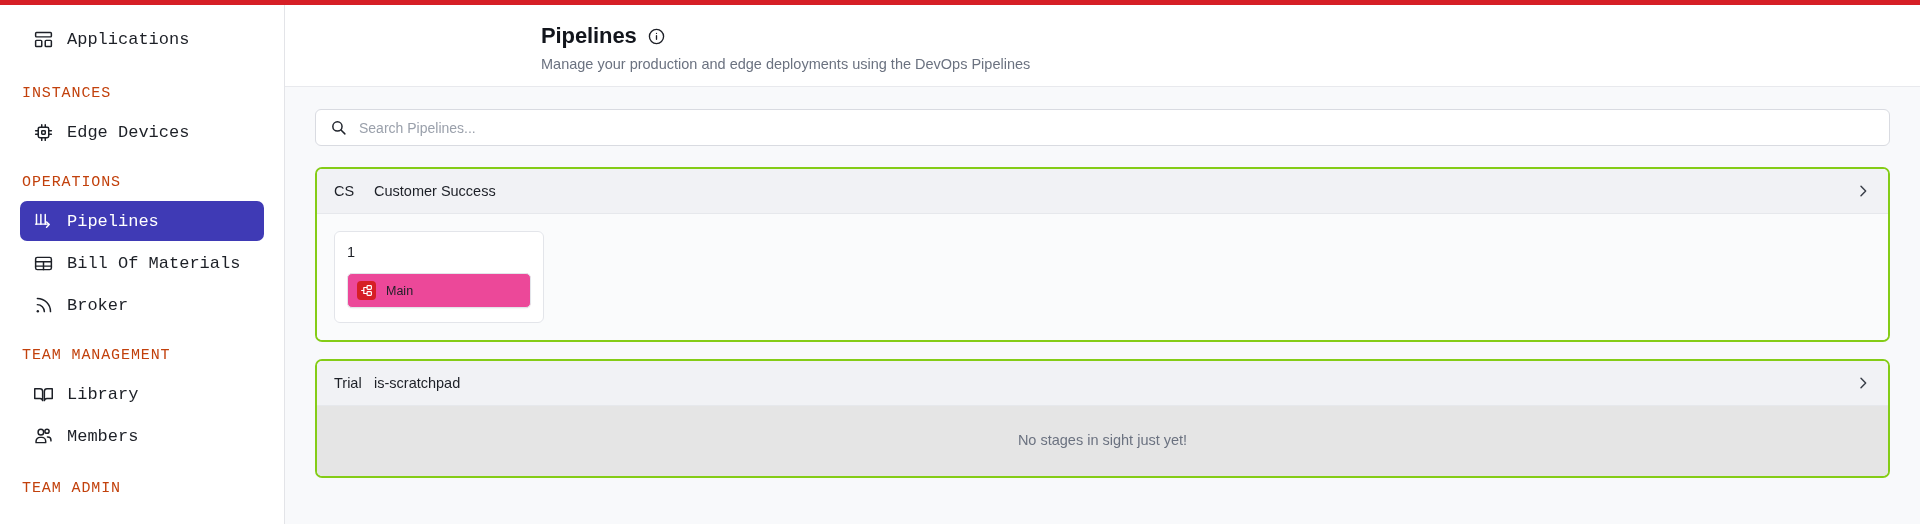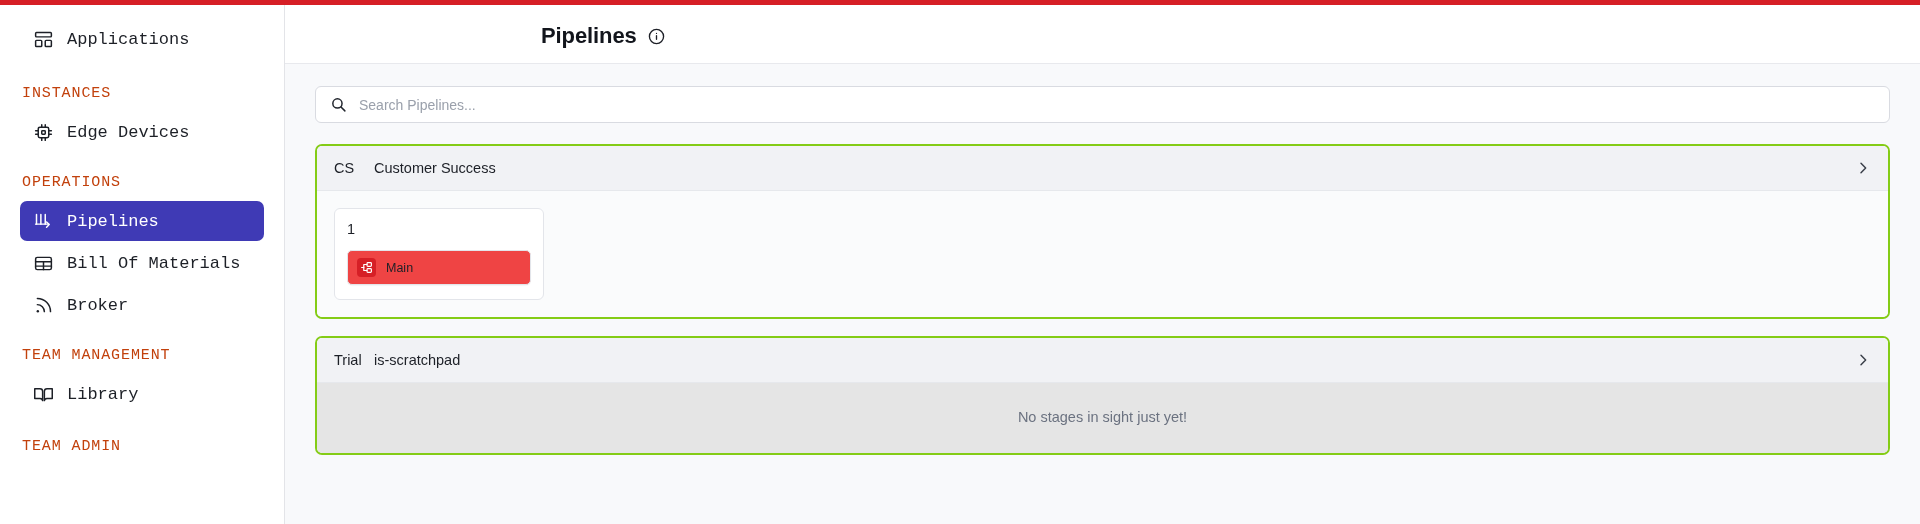--- a/index.html
+++ b/index.html
@@ -92,21 +92,21 @@
 
   .stage-card {
     width: 210px; background: #ffffff;
     border: 1px solid #e3e5ea; border-radius: 6px;
     padding: 12px 12px 14px 12px;
   }
   .stage-num { font-size: 14.5px; color: #1d2027; margin-bottom: 13px; }
   .node {
     display: flex; align-items: center; gap: 10px;
     border: 1px solid #e3e5ea; border-radius: 5px;
-    background: #ef4444; padding: 7px 9px;
+    background: #ec4899; padding: 7px 9px;
     box-shadow: 0 1px 1px rgba(16,22,38,0.04);
     cursor: pointer;
   }
   .node-ico { width: 19px; height: 19px; border-radius: 4px; background: #d61f26; display: flex; align-items: center; justify-content: center; flex: 0 0 19px; }
   .node-label { font-size: 12.5px; color: #1d2027; }
 
   .empty-state {
     background: #e5e5e5; text-align: center;
     font-size: 14.5px; color: #6b7280;
     padding: 26px 0 28px 0;
@@ -187,37 +187,49 @@
       <div class="nav-item">
         <span class="ico">
           <svg width="21" height="21" viewBox="0 0 24 24" fill="none" stroke="#1d2027" stroke-width="1.7" stroke-linecap="round" stroke-linejoin="round">
             <path d="M2 5.5h6a3 3 0 0 1 3 3V19a3 3 0 0 0-3-2.5H2z"></path>
             <path d="M22 5.5h-6a3 3 0 0 0-3 3V19a3 3 0 0 1 3-2.5h6z"></path>
           </svg>
         </span>
         <span class="label">Library</span>
       </div>
 
+      <div class="nav-item">
+        <span class="ico">
+          <svg width="21" height="21" viewBox="0 0 24 24" fill="none" stroke="#1d2027" stroke-width="1.7" stroke-linecap="round" stroke-linejoin="round">
+            <circle cx="9" cy="7" r="3.2"></circle>
+            <circle cx="16" cy="6" r="2.4"></circle>
+            <path d="M3.5 19v-1.5A4.5 4.5 0 0 1 8 13h2a4.5 4.5 0 0 1 4.5 4.5V19z"></path>
+            <path d="M16.5 12.5h0.5a3.5 3.5 0 0 1 3.5 3.5V17"></path>
+          </svg>
+        </span>
+        <span class="label">Members</span>
+      </div>
 
       <div class="section-label clipped">TEAM ADMIN</div>
     </nav>
 
     <main class="main">
 
       <header class="page-head">
         <div class="page-title-row">
           <span class="page-title">Pipelines</span>
           <span>
             <svg class="info-icon" viewBox="0 0 24 24" fill="none" stroke="#1d2027" stroke-width="1.9" stroke-linecap="round" stroke-linejoin="round">
               <circle cx="12" cy="12" r="10"></circle>
               <path d="M12 16v-5"></path>
               <circle cx="12" cy="7.6" r="0.9" fill="#1d2027" stroke="none"></circle>
             </svg>
           </span>
         </div>
+        <div class="page-sub">Manage your production and edge deployments using the DevOps Pipelines</div>
       </header>
 
       <section class="content">
 
         <div class="search-wrap">
           <span class="search-ico">
             <svg width="17" height="17" viewBox="0 0 24 24" fill="none" stroke="#20242c" stroke-width="2.1" stroke-linecap="round">
               <circle cx="10.5" cy="10.5" r="6.5"></circle>
               <path d="M15.5 15.5L21 21"></path>
             </svg>

